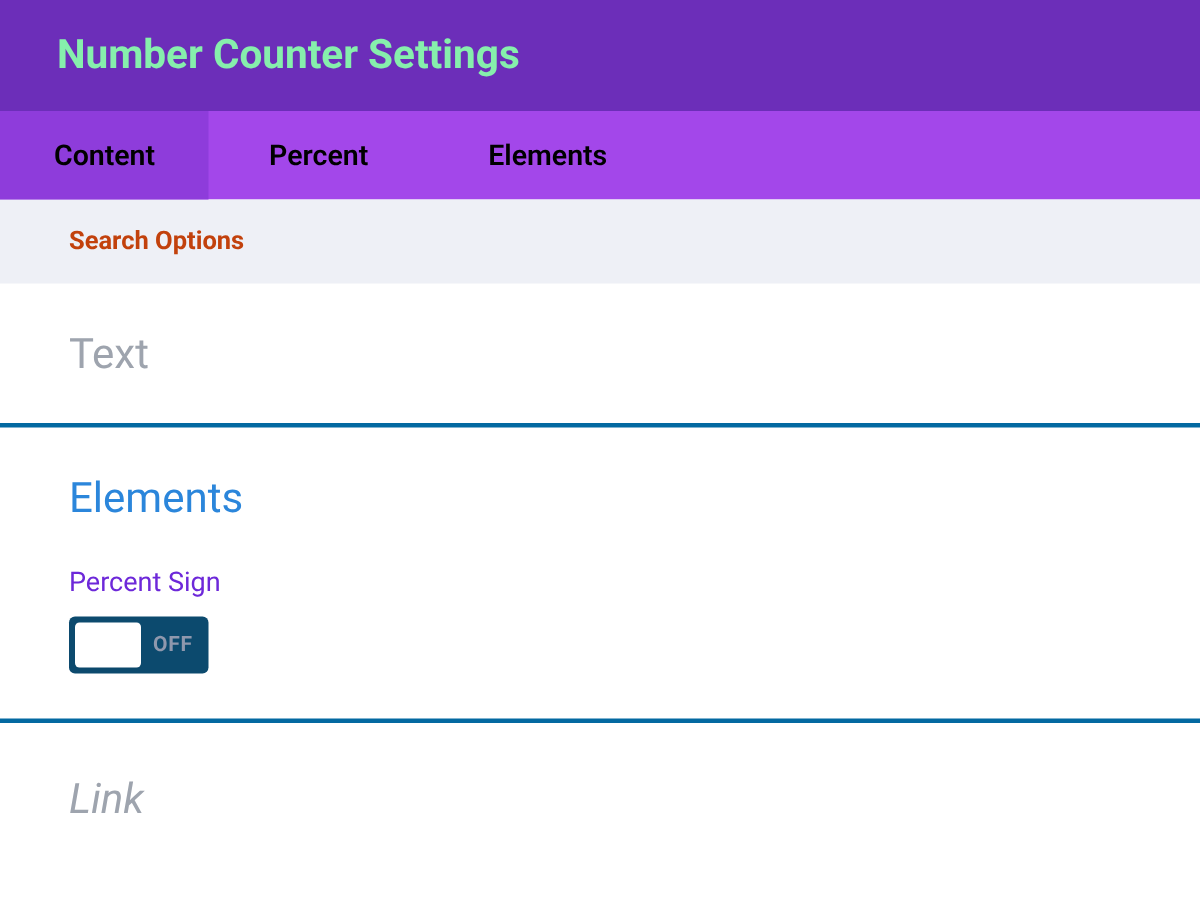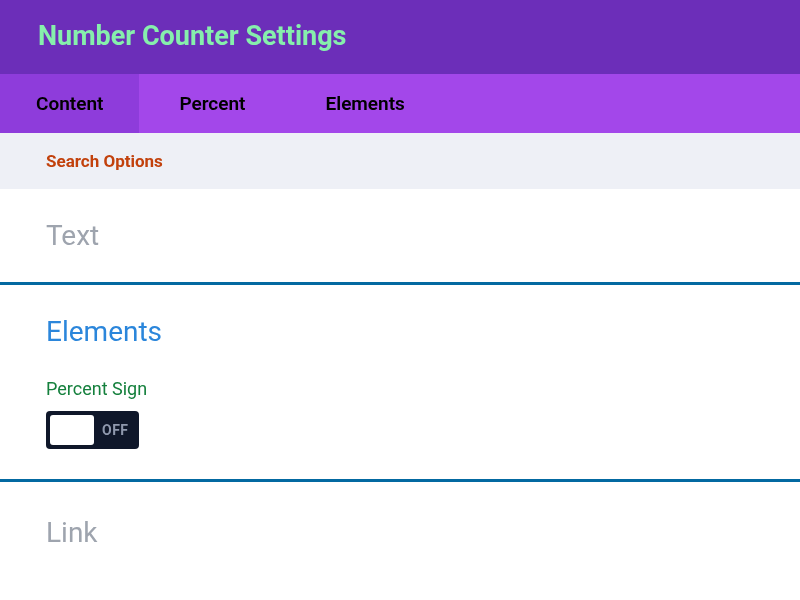--- a/index.html
+++ b/index.html
@@ -49,49 +49,49 @@
     color: #9ea4ae;
   }
   .section-heading.active {
     color: #2b86db;
   }
   .field-row {
     margin-top: 30px;
   }
   .field-label {
     font-size: 18px;
-    color: #15803d;
+    color: #6d28d9;
     font-weight: 400;
     margin-bottom: 12px;
   }
   .toggle {
     display: inline-flex;
     align-items: center;
-    background: #0f172a;
+    background: #0c4a6e;
     border-radius: 4px;
     padding: 4px 10px 4px 4px;
     cursor: pointer;
     user-select: none;
   }
   .toggle-knob {
     width: 44px;
     height: 30px;
     background: #fff;
     border-radius: 3px;
     margin-right: 8px;
     box-shadow: 0 1px 1px rgba(0,0,0,0.03);
   }
   .toggle-label {
     color: #8f98ad;
     font-size: 14px;
     font-weight: 700;
     letter-spacing: 0.5px;
   }
   .section-elements { }
-  .section-link { padding-top: 34px; }
+  .section-link { padding-top: 34px; font-style: italic; }
 </style>
 </head>
 <body>
 
 <div class="header">
   <div class="header-title">Number Counter Settings</div>
 </div>
 
 <div class="tabs">
   <div class="tab active">Content</div>

